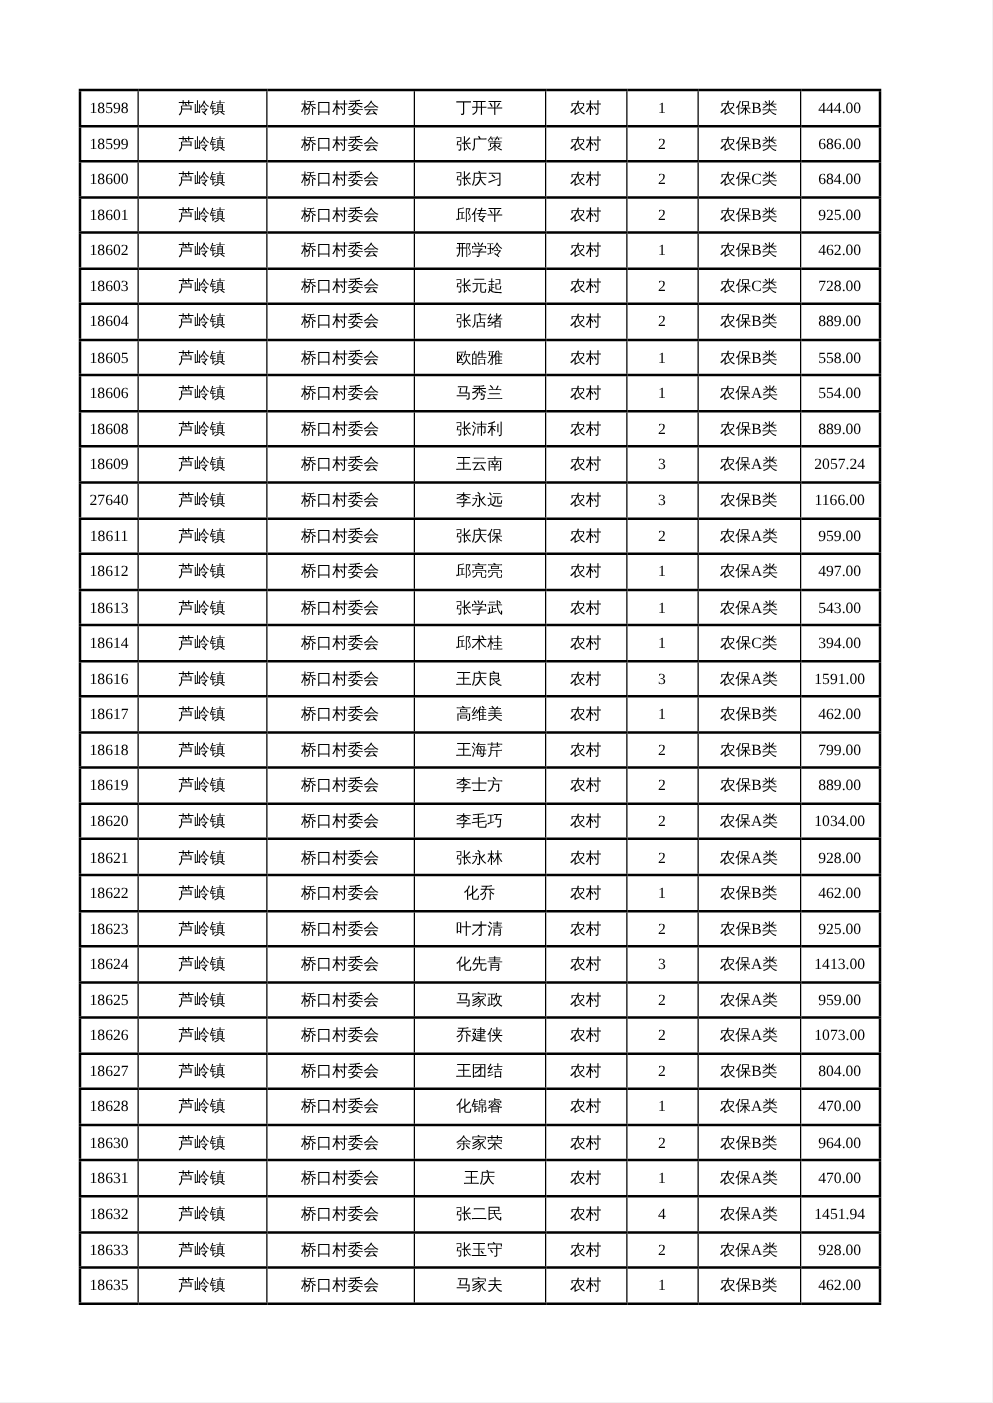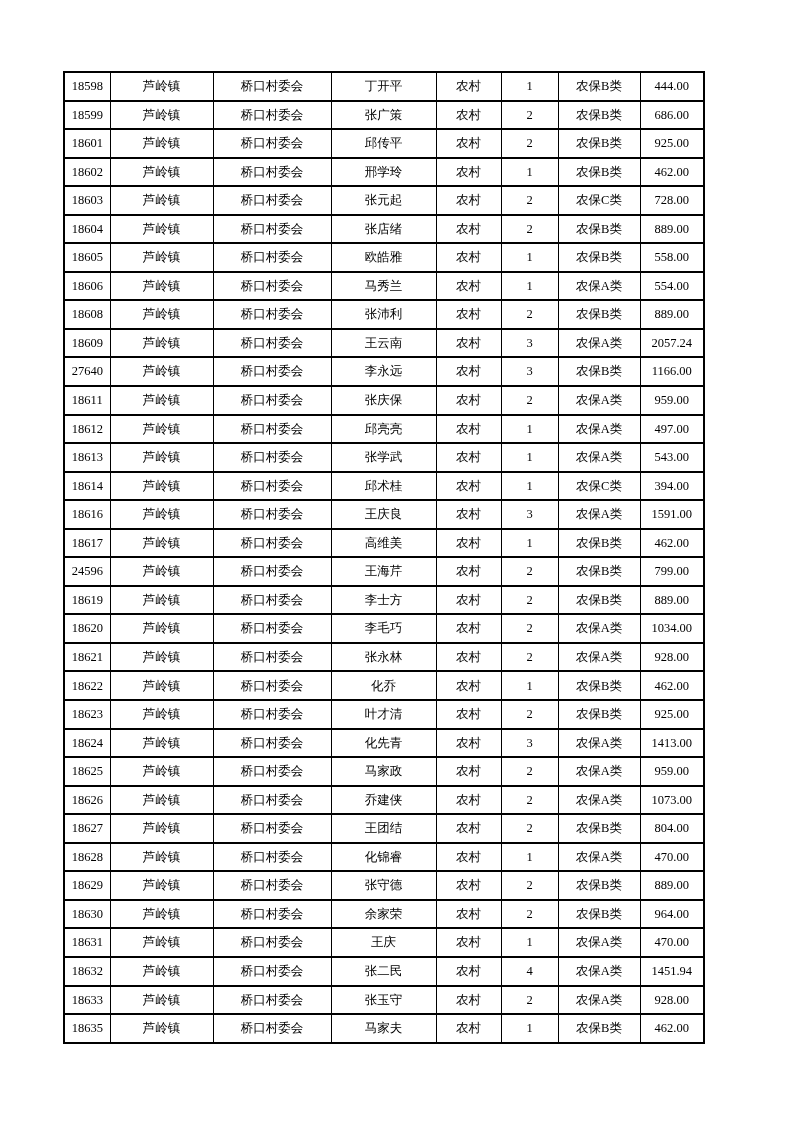--- a/index.html
+++ b/index.html
@@ -71,20 +71,30 @@
           <td>18599</td>
           <td>芦岭镇</td>
           <td>桥口村委会</td>
           <td>张广策</td>
           <td>农村</td>
           <td>2</td>
           <td>农保B类</td>
           <td>686.00</td>
         </tr>
         <tr>
+          <td>18600</td>
+          <td>芦岭镇</td>
+          <td>桥口村委会</td>
+          <td>张庆习</td>
+          <td>农村</td>
+          <td>2</td>
+          <td>农保C类</td>
+          <td>684.00</td>
+        </tr>
+        <tr>
           <td>18601</td>
           <td>芦岭镇</td>
           <td>桥口村委会</td>
           <td>邱传平</td>
           <td>农村</td>
           <td>2</td>
           <td>农保B类</td>
           <td>925.00</td>
         </tr>
         <tr>
@@ -221,21 +231,21 @@
           <td>18617</td>
           <td>芦岭镇</td>
           <td>桥口村委会</td>
           <td>高维美</td>
           <td>农村</td>
           <td>1</td>
           <td>农保B类</td>
           <td>462.00</td>
         </tr>
         <tr>
-          <td>24596</td>
+          <td>18618</td>
           <td>芦岭镇</td>
           <td>桥口村委会</td>
           <td>王海芹</td>
           <td>农村</td>
           <td>2</td>
           <td>农保B类</td>
           <td>799.00</td>
         </tr>
         <tr>
           <td>18619</td>
@@ -329,30 +339,20 @@
         </tr>
         <tr>
           <td>18628</td>
           <td>芦岭镇</td>
           <td>桥口村委会</td>
           <td>化锦睿</td>
           <td>农村</td>
           <td>1</td>
           <td>农保A类</td>
           <td>470.00</td>
-        </tr>
-        <tr>
-          <td>18629</td>
-          <td>芦岭镇</td>
-          <td>桥口村委会</td>
-          <td>张守德</td>
-          <td>农村</td>
-          <td>2</td>
-          <td>农保B类</td>
-          <td>889.00</td>
         </tr>
         <tr>
           <td>18630</td>
           <td>芦岭镇</td>
           <td>桥口村委会</td>
           <td>余家荣</td>
           <td>农村</td>
           <td>2</td>
           <td>农保B类</td>
           <td>964.00</td>

